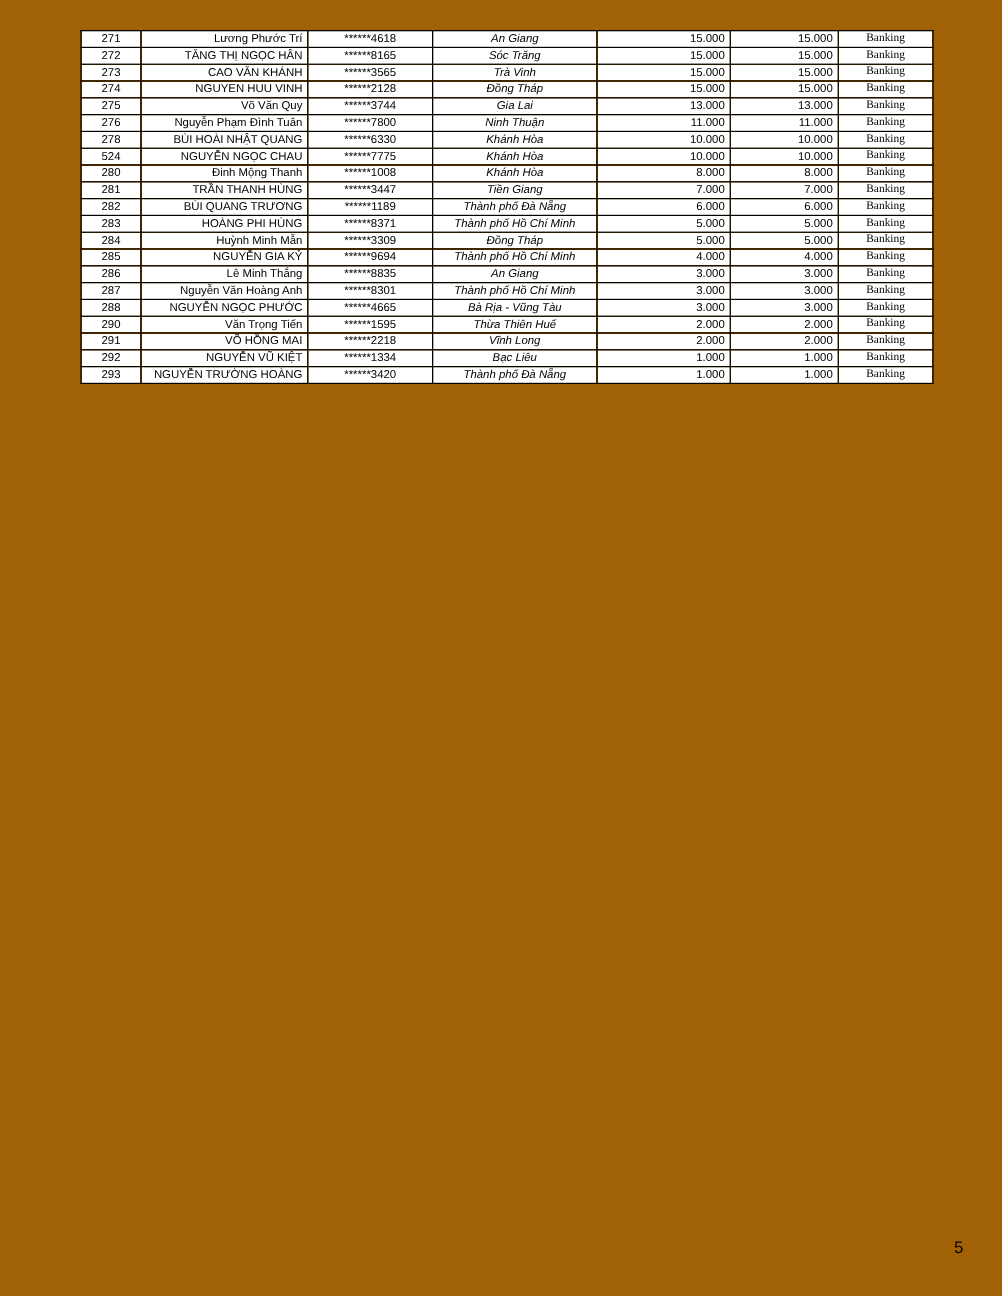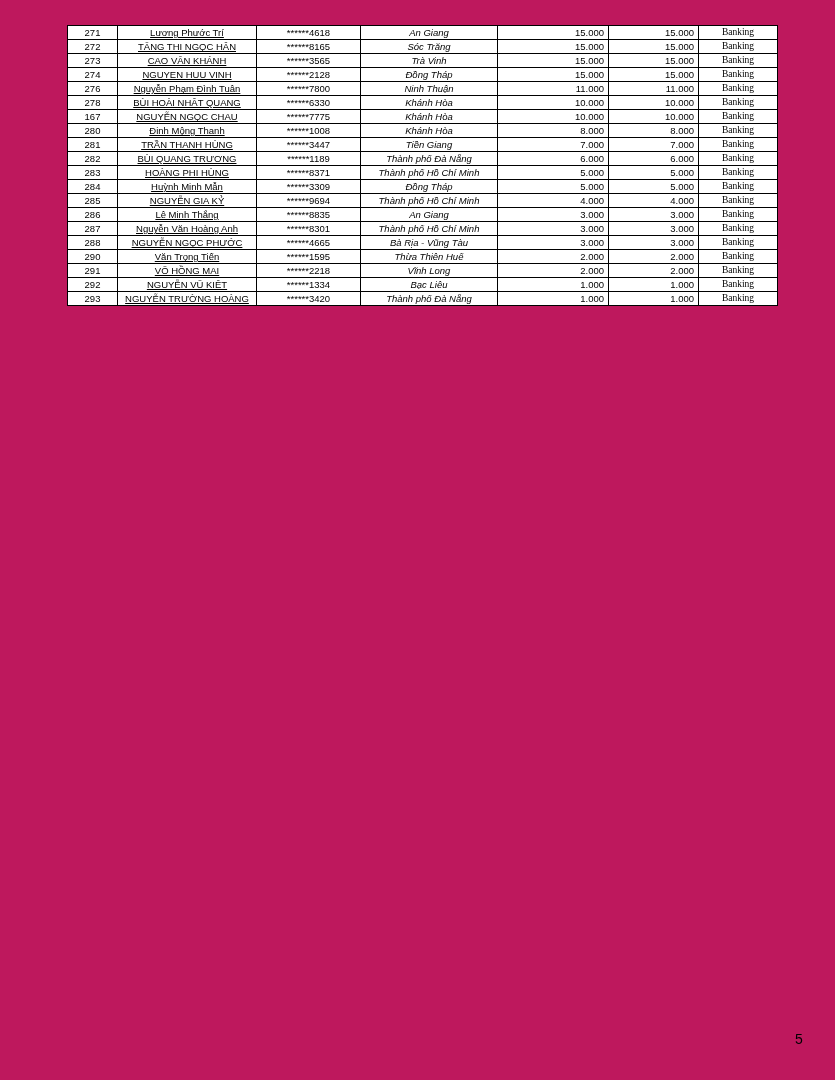--- a/index.html
+++ b/index.html
@@ -8,21 +8,21 @@
     width: 835px;
     height: 1080px;
     background: #ffffff;
     font-family: "Liberation Sans", sans-serif;
     color: #000000;
   }
   .page {
     position: relative;
     width: 835px;
     height: 1080px;
-    background: #be185d;
+    background: #a16207;
     overflow: hidden;
   }
   table.donor-table {
     position: absolute;
     left: 67px;
     top: 25px;
     width: 710px;
     border-collapse: collapse;
     table-layout: fixed;
   }
@@ -31,21 +31,21 @@
     font-size: 9.5px;
     line-height: 13px;
     height: 14px;
     padding: 0 4px;
     white-space: nowrap;
     overflow: hidden;
     color: #000000;
     background: #ffffff;
   }
   td.c0 { text-align: center; }
-  td.c1 { text-align: center; text-decoration: underline; }
+  td.c1 { text-align: right; }
   td.c2 { text-align: center; margin-left: 19px; }
   td.c3 { text-align: center; font-style: italic; }
   td.c4 { text-align: right; padding-right: 8px; }
   td.c5 { text-align: right; padding-right: 8px; }
   td.c6 { text-align: center; font-family: Liberation Serif, serif; }
   .page-number {
     position: absolute;
     left: 795px;
     top: 1031px;
     font-size: 14px;
@@ -98,39 +98,48 @@
         <tr>
           <td class="c0">274</td>
           <td class="c1">NGUYEN HUU VINH</td>
           <td class="c2">******2128</td>
           <td class="c3">Đồng Tháp</td>
           <td class="c4">15.000</td>
           <td class="c5">15.000</td>
           <td class="c6">Banking</td>
         </tr>
         <tr>
+          <td class="c0">275</td>
+          <td class="c1">Võ Văn Quy</td>
+          <td class="c2">******3744</td>
+          <td class="c3">Gia Lai</td>
+          <td class="c4">13.000</td>
+          <td class="c5">13.000</td>
+          <td class="c6">Banking</td>
+        </tr>
+        <tr>
           <td class="c0">276</td>
           <td class="c1">Nguyễn Phạm Đình Tuân</td>
           <td class="c2">******7800</td>
           <td class="c3">Ninh Thuận</td>
           <td class="c4">11.000</td>
           <td class="c5">11.000</td>
           <td class="c6">Banking</td>
         </tr>
         <tr>
           <td class="c0">278</td>
           <td class="c1">BÙI HOÀI NHẬT QUANG</td>
           <td class="c2">******6330</td>
           <td class="c3">Khánh Hòa</td>
           <td class="c4">10.000</td>
           <td class="c5">10.000</td>
           <td class="c6">Banking</td>
         </tr>
         <tr>
-          <td class="c0">167</td>
+          <td class="c0">524</td>
           <td class="c1">NGUYỄN NGỌC CHAU</td>
           <td class="c2">******7775</td>
           <td class="c3">Khánh Hòa</td>
           <td class="c4">10.000</td>
           <td class="c5">10.000</td>
           <td class="c6">Banking</td>
         </tr>
         <tr>
           <td class="c0">280</td>
           <td class="c1">Đinh Mộng Thanh</td>

